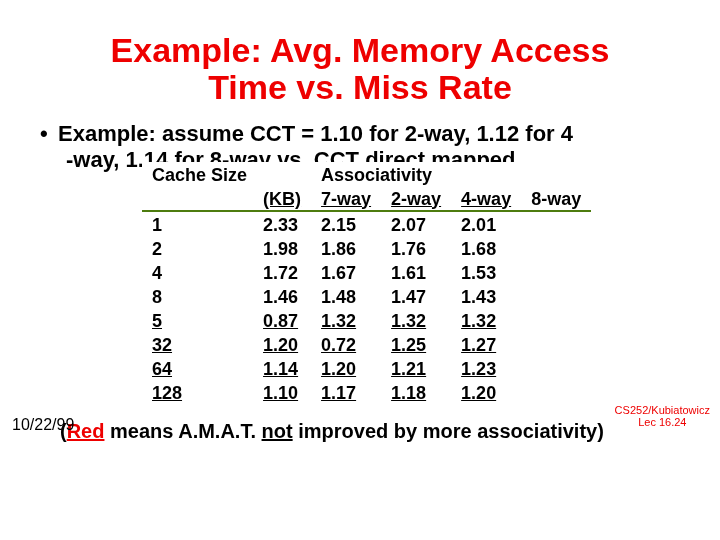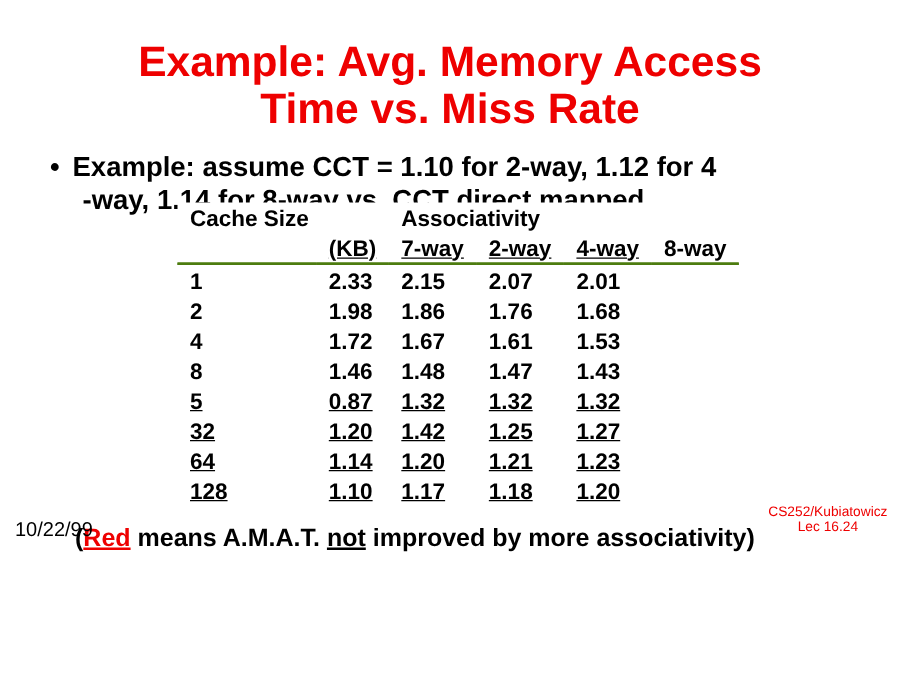--- a/index.html
+++ b/index.html
@@ -150,21 +150,21 @@
             <td class="u">5</td>
             <td class="u">0.87</td>
             <td class="u">1.32</td>
             <td class="u">1.32</td>
             <td class="u">1.32</td>
             <td></td>
           </tr>
           <tr class="data-row">
             <td class="u">32</td>
             <td class="u">1.20</td>
-            <td class="u">1.42</td>
+            <td class="u">0.72</td>
             <td class="u">1.25</td>
             <td class="u">1.27</td>
             <td></td>
           </tr>
           <tr class="data-row">
             <td class="u">64</td>
             <td class="u">1.14</td>
             <td class="u">1.20</td>
             <td class="u">1.21</td>
             <td class="u">1.23</td>

